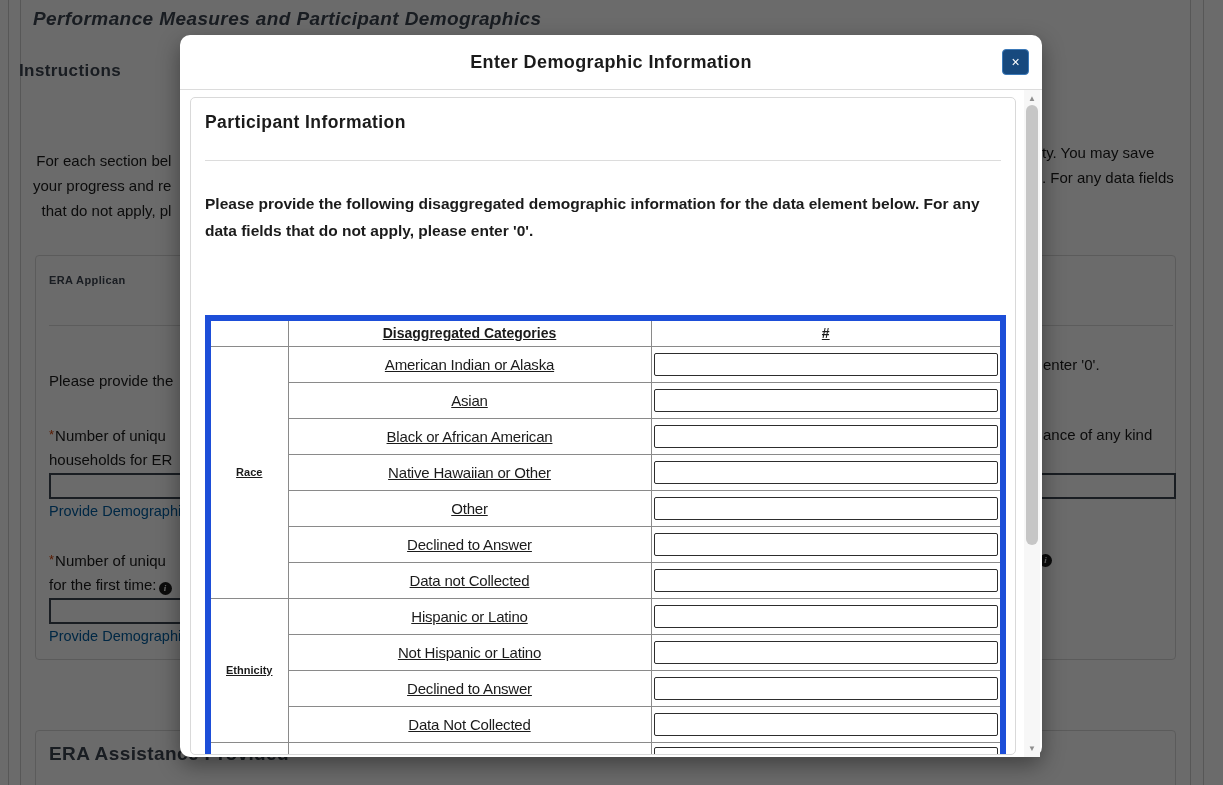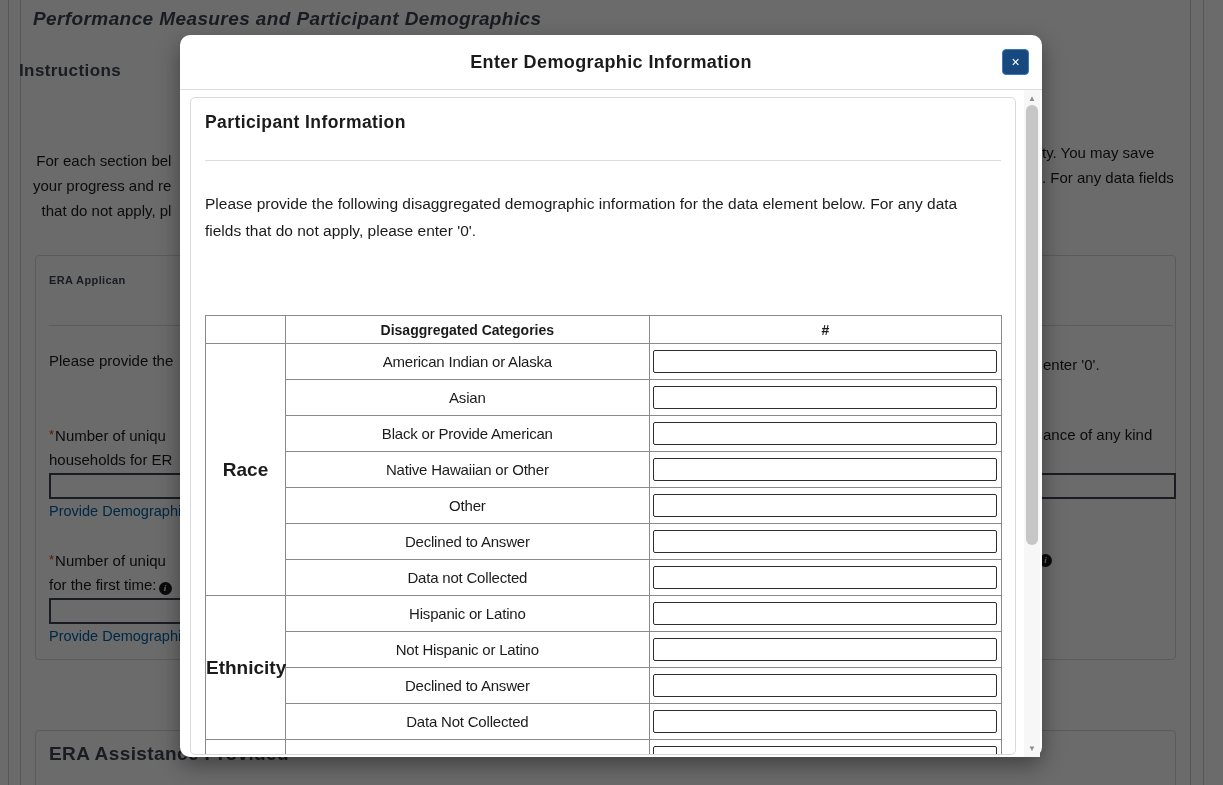--- a/index.html
+++ b/index.html
@@ -65,38 +65,38 @@
   .modal-card {
     position:absolute; left:10px; top:62px; width:826px; height:658px; background:#fff;
     border:1px solid #d9d9d9; border-radius:5px; overflow:hidden;
   }
   .modal-card-heading {
     position:absolute; left:14px; top:14px; font-size:17.5px; font-weight:700;
     letter-spacing:.4px; color:#1b1b1b;
   }
   .modal-card-divider { position:absolute; left:14px; right:14px; top:62px; height:1px; background:#dcdcdc; }
   .modal-intro {
-    position:absolute; left:14px; top:92px; width:792px; font-size:15.5px; line-height:27px; color:#1b1b1b;
+    position:absolute; left:14px; top:92px; width:792px; font-size:15.5px; line-height:27px; color:#1b1b1b;font-weight:bold;
   }
   .modal-data-element {
     position:absolute; left:14px; top:169px; font-size:15.5px; text-decoration:underline;
     color:#1b1b1b; white-space:nowrap;
   }
   
   .demo-table {
     position:absolute; left:14px; top:217px; width:797px; border-collapse:collapse;
-    border:1px solid #1d4ed8; table-layout:fixed; font-size:15px; letter-spacing:-0.2px;
+    border:6px solid #1d4ed8; table-layout:fixed; font-size:15px; letter-spacing:-0.2px;text-decoration:underline;
   }
   .demo-table th, .demo-table td { border:1px solid #8a8a8a; text-align:center; vertical-align:middle; }
   .demo-table th { height:28px; font-size:14px; font-weight:700; letter-spacing:0; }
   .col-group { width:80px; }
   .col-cat { width:363px; }
   .col-num { width:352px; }
   .cat-cell { height:36px;margin-left:40px; }
-  .group-cell { font-weight:700; font-size:19px; letter-spacing:0;margin-left:42px; }
+  .group-cell { font-weight:700; font-size:11px; letter-spacing:0;margin-left:42px; }
   .num-cell { height:36px; }
   .cell-input {
     display:block; margin:0 auto; width:344px; height:23px; border:1px solid #2d2d2d;
     border-radius:2px; font-size:14px; padding:0 5px; font-family:inherit;
   }
   
   .scrollbar-track {
     position:absolute; right:2px; top:55px; bottom:0; width:16px; background:#f7f7f7;
   }
   .scroll-arrow {
@@ -125,21 +125,21 @@
   <div>that do not apply, pl</div>
 </div>
 <div class="intro-right">
   <div>ty. You may save</div>
   <div>. For any data fields</div>
 </div>
 
 <div id="card-applicant" class="card">
   <div class="card-heading">ERA Applican</div>
   <div class="card-divider"></div>
-  <div class="frag" style="left:13px; top:92px;">Please provide the</div>
+  <div class="frag" style="left:13px; top:112px;">Please provide the</div>
   <div class="frag" style="left:1007px; top:96px;">enter '0'.</div>
 
   <div class="frag" style="left:13px; top:166px;"><span class="req">*</span><span>Number of uniqu</span></div>
   <div class="frag" style="left:13px; top:191px;">households for ER</div>
   <div class="frag" style="left:1007px; top:166px;">ance of any kind</div>
   <input type="text" class="bg-input" style="left: 13px; top: 217px; width: 600px;">
   <input type="text" class="bg-input" style="left: 660px; top: 217px; width: 480px;">
   <a href="#" class="bg-link" style="left:13px; top:247px;">Provide Demographi</a>
 
   <div class="frag" style="left:13px; top:291px;"><span class="req">*</span><span>Number of uniqu</span></div>
@@ -188,21 +188,21 @@
               <input type="text" class="cell-input" style="">
             </td>
           </tr>
           <tr>
             <td class="cat-cell">Asian</td>
             <td class="num-cell">
               <input type="text" class="cell-input" style="">
             </td>
           </tr>
           <tr>
-            <td class="cat-cell">Black or Provide American</td>
+            <td class="cat-cell">Black or African American</td>
             <td class="num-cell">
               <input type="text" class="cell-input" style="">
             </td>
           </tr>
           <tr>
             <td class="cat-cell">Native Hawaiian or Other</td>
             <td class="num-cell">
               <input type="text" class="cell-input" style="">
             </td>
           </tr>

